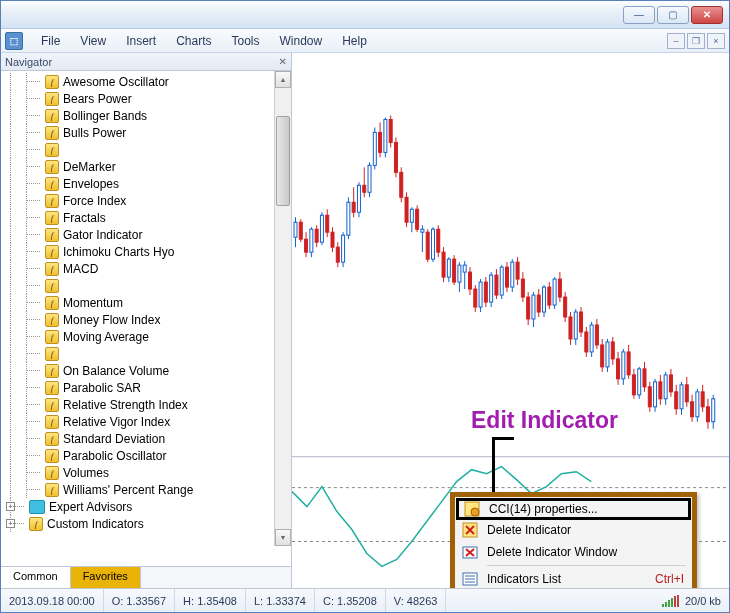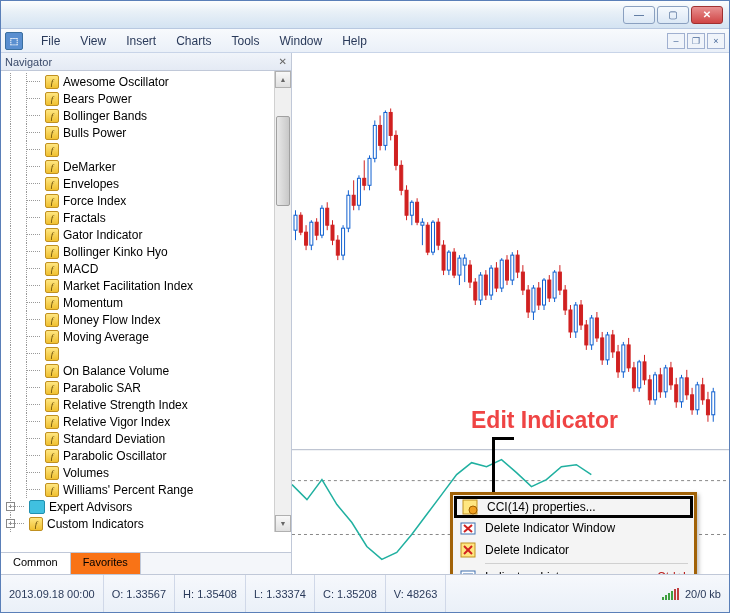--- a/index.html
+++ b/index.html
@@ -226,34 +226,34 @@
   height: 22px;
   border-top: 1px solid #c0c8d8;
   display: flex;
   background: #f4f6fa;
   margin-top: 20px;
 }
 .nav-tab {
   padding: 3px 12px;
   border-right: 1px solid #c0c8d8;
   font-size: 11px;
-  background: #f97316;
+  background: #eab308;
 }
 .nav-tab.active {
   background: #fff;
   border-bottom: 1px solid #fff;
   margin-bottom: -1px;
 }
 .chart-area {
   flex: 1;
   position: relative;
   background: #fff;
 }
 .statusbar {
-  height: 38px;
+  height: 24px;
   border-top: 1px solid #c0c8d8;
   background: linear-gradient(to bottom, #f6f8fc, #eaf0f8);
   display: flex;
   align-items: center;
   font-size: 11px;
   color: #2a3a5a;
   text-align: right;
 }
 .status-cell {
   padding: 0 8px;
@@ -281,21 +281,21 @@
 .conn-bars span:nth-child(5){height:11px;background:#c04040}
 .conn-bars span:nth-child(6){height:12px;background:#c04040}
 
 
 .ctx-menu {
   position: absolute;
   left: 449px;
   top: 439px;
   width: 247px;
   background: #f4f4f4;
-  border: 3px solid #a16207;
+  border: 5px solid #a16207;
   box-shadow: 2px 2px 4px rgba(0,0,0,0.25);
   padding: 2px;
 }
 .ctx-item {
   display: flex;
   align-items: center;
   height: 22px;
   padding: 0 6px 0 2px;
 }
 .ctx-item.highlighted {
@@ -319,21 +319,21 @@
 }
 .ctx-shortcut { margin-left: auto; color: #b91c1c; }
 
 
 .annotation-text {
   position: absolute;
   left: 470px;
   top: 354px;
   font-size: 23px;
   font-weight: bold;
-  color: #ef4444;
+  color: #a21caf;
   font-family: Arial, sans-serif;
 }
 .annotation-line {
   position: absolute;
   left: 491px;
   top: 384px;
   width: 3px;
   height: 56px;
   background: #000;
 }
@@ -455,35 +455,34 @@
             <div class="tree-lines2"></div>
             <div class="tree-hline"></div>
             <span class="ind-icon">f</span>
             <span>Gator Indicator</span>
           </div>
           <div class="tree-item">
             <div class="tree-lines"></div>
             <div class="tree-lines2"></div>
             <div class="tree-hline"></div>
             <span class="ind-icon">f</span>
-            <span>Bollinger Kinko Hyo</span>
+            <span>Ichimoku Charts Hyo</span>
           </div>
           <div class="tree-item">
             <div class="tree-lines"></div>
             <div class="tree-lines2"></div>
             <div class="tree-hline"></div>
             <span class="ind-icon">f</span>
             <span>MACD</span>
           </div>
           <div class="tree-item">
             <div class="tree-lines"></div>
             <div class="tree-lines2"></div>
             <div class="tree-hline"></div>
             <span class="ind-icon">f</span>
-            <span>Market Facilitation Index</span>
           </div>
           <div class="tree-item">
             <div class="tree-lines"></div>
             <div class="tree-lines2"></div>
             <div class="tree-hline"></div>
             <span class="ind-icon">f</span>
             <span>Momentum</span>
           </div>
           <div class="tree-item">
             <div class="tree-lines"></div>
@@ -771,36 +770,36 @@
           <svg width="16" height="16">
               <rect x="1" y="1" width="14" height="14" fill="#ffe680" stroke="#c09020"></rect>
               <circle cx="11" cy="11" r="4" fill="#f0a020" stroke="#a06000"></circle>
             </svg>
         </span>
         <span>CCI(14) properties...</span>
       </div>
       <div class="ctx-item">
         <span class="ctx-icon">
           <svg width="16" height="16">
+              <rect x="1" y="1" width="14" height="14" fill="#ffe680" stroke="#c09020"></rect>
+              <line x1="4" y1="4" x2="12" y2="12" stroke="#d02020" stroke-width="2"></line>
+              <line x1="12" y1="4" x2="4" y2="12" stroke="#d02020" stroke-width="2"></line>
+            </svg>
+        </span>
+        <span>Delete Indicator</span>
+      </div>
+      <div class="ctx-item">
+        <span class="ctx-icon">
+          <svg width="16" height="16">
               <rect x="1" y="3" width="14" height="11" fill="#fff" stroke="#4070b0"></rect>
               <line x1="4" y1="5" x2="12" y2="12" stroke="#d02020" stroke-width="2"></line>
               <line x1="12" y1="5" x2="4" y2="12" stroke="#d02020" stroke-width="2"></line>
             </svg>
         </span>
         <span>Delete Indicator Window</span>
-      </div>
-      <div class="ctx-item">
-        <span class="ctx-icon">
-          <svg width="16" height="16">
-              <rect x="1" y="1" width="14" height="14" fill="#ffe680" stroke="#c09020"></rect>
-              <line x1="4" y1="4" x2="12" y2="12" stroke="#d02020" stroke-width="2"></line>
-              <line x1="12" y1="4" x2="4" y2="12" stroke="#d02020" stroke-width="2"></line>
-            </svg>
-        </span>
-        <span>Delete Indicator</span>
       </div>
       <div class="ctx-sep"></div>
       <div class="ctx-item">
         <span class="ctx-icon">
           <svg width="16" height="16">
               <rect x="1" y="2" width="14" height="12" fill="#fff" stroke="#4070b0"></rect>
               <line x1="3" y1="5" x2="13" y2="5" stroke="#4070b0"></line>
               <line x1="3" y1="8" x2="13" y2="8" stroke="#4070b0"></line>
               <line x1="3" y1="11" x2="13" y2="11" stroke="#4070b0"></line>
             </svg>

